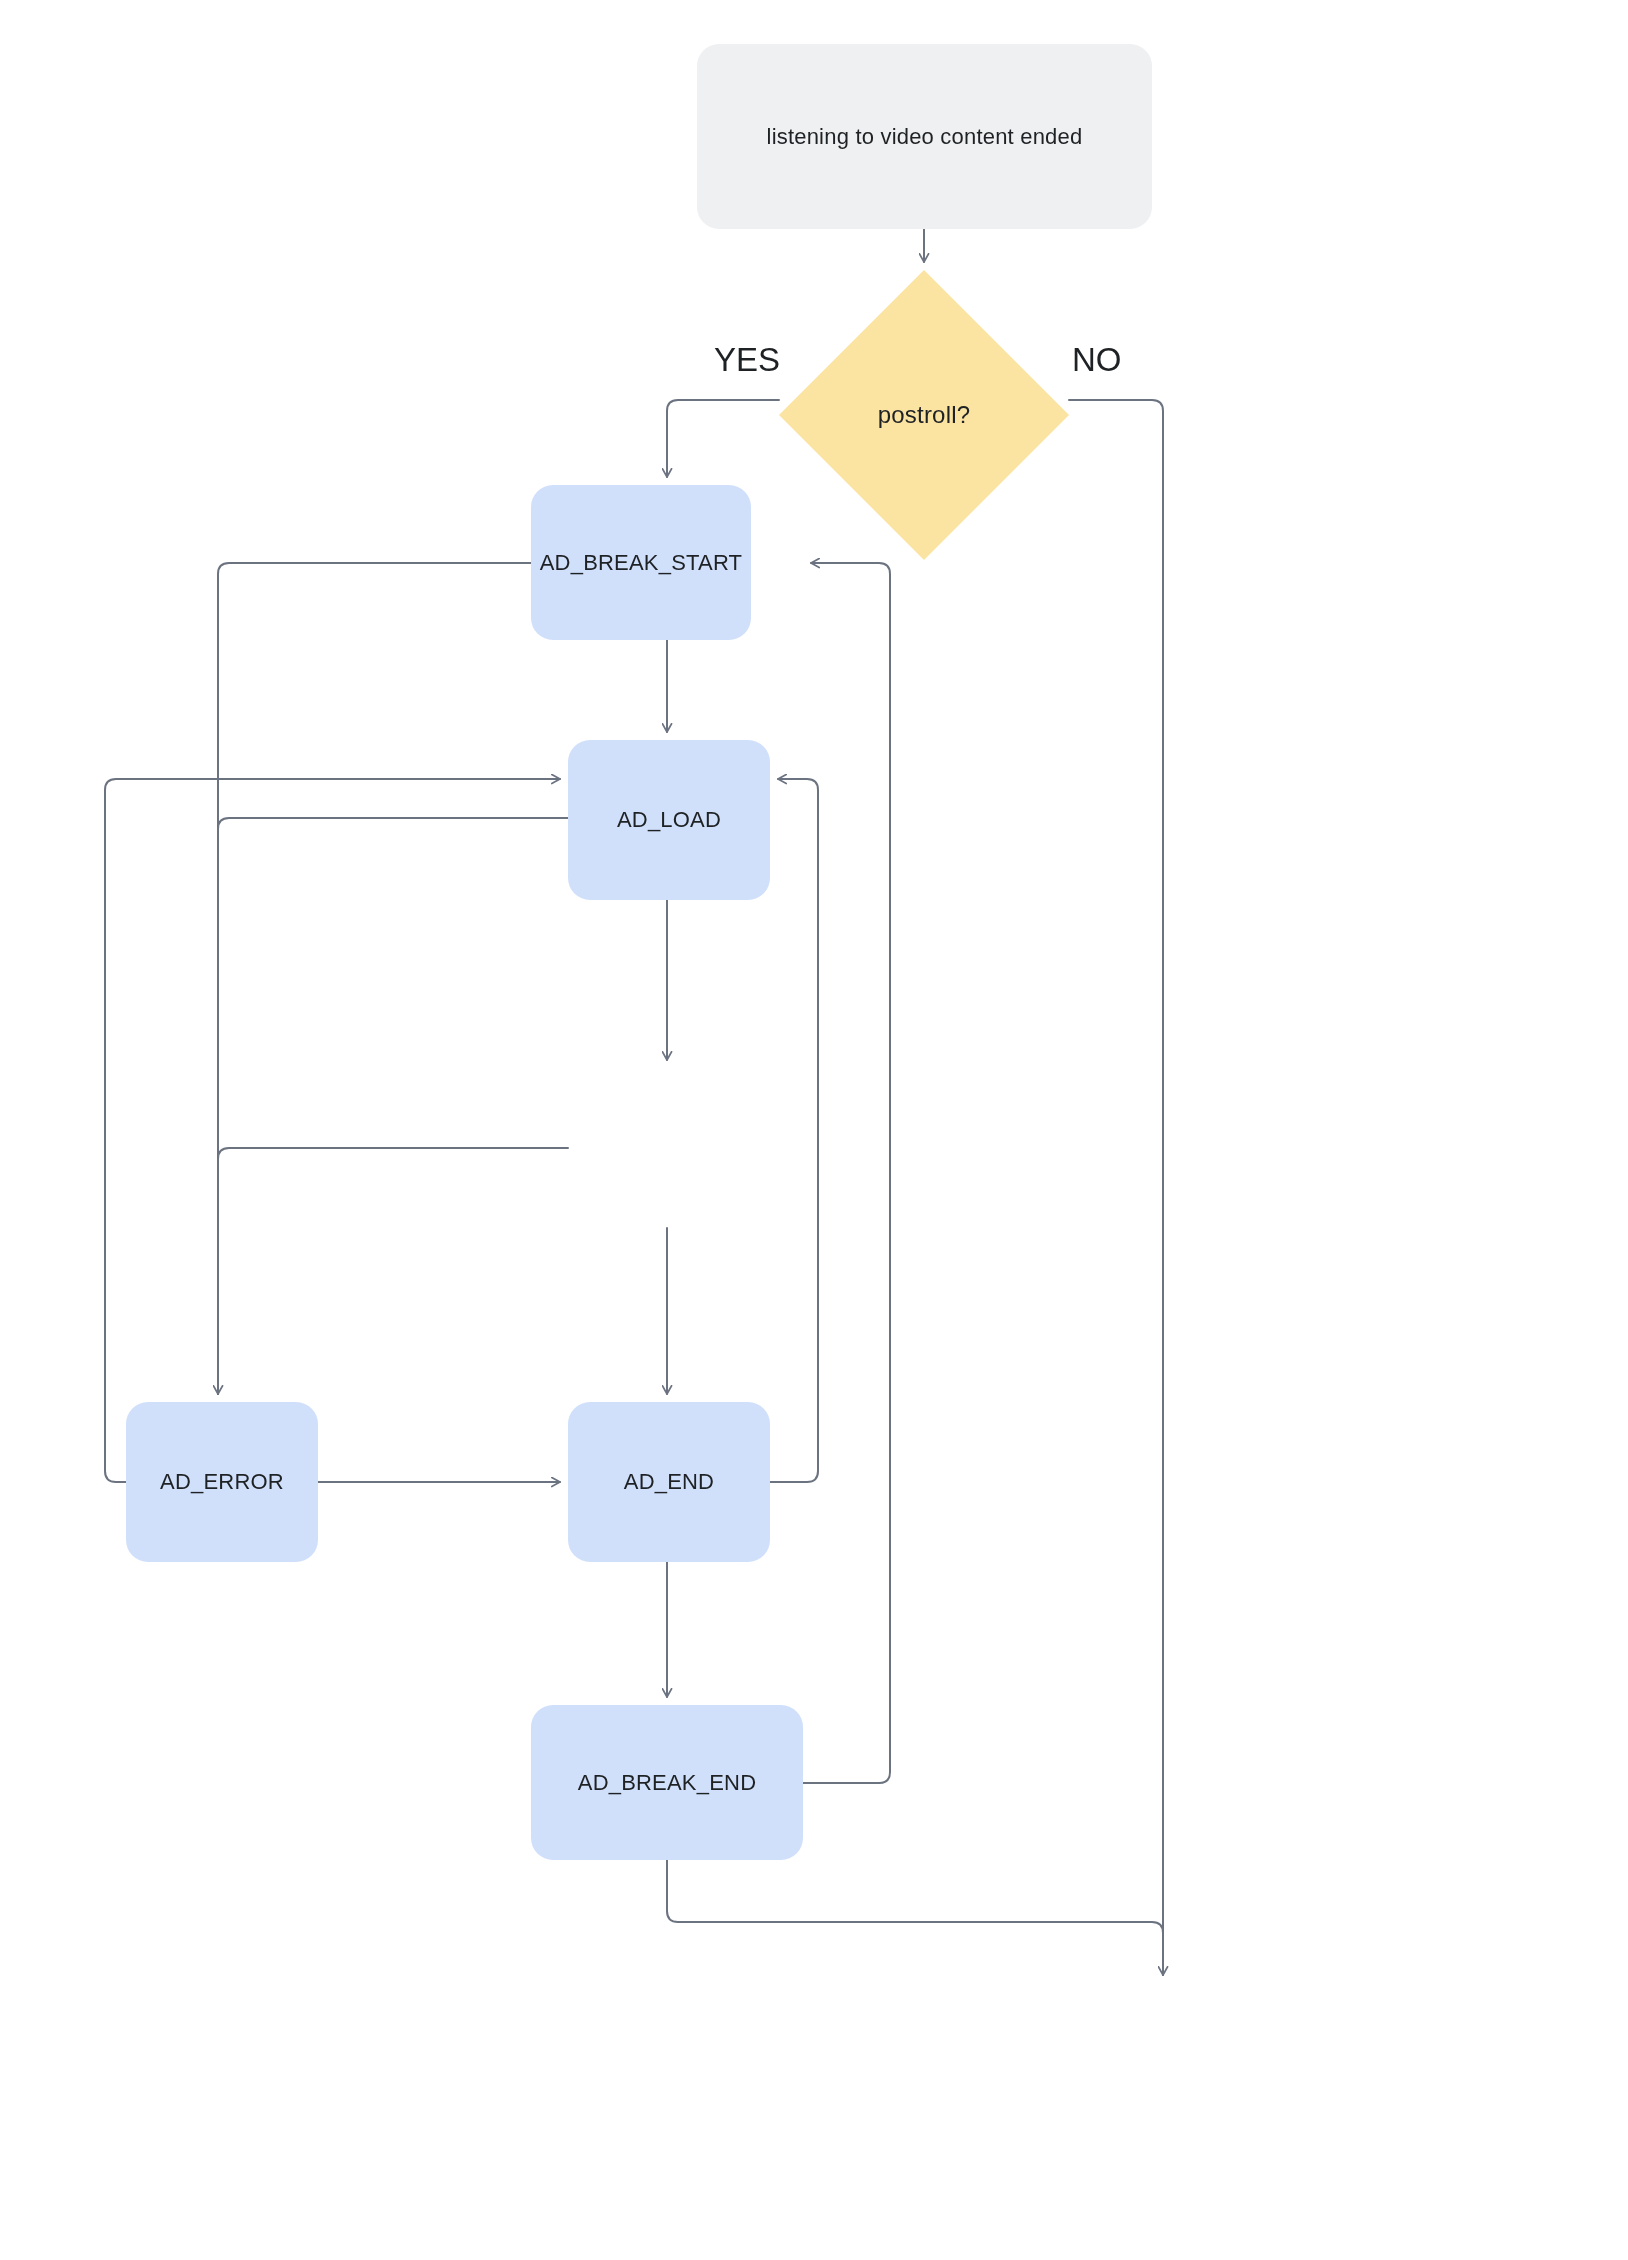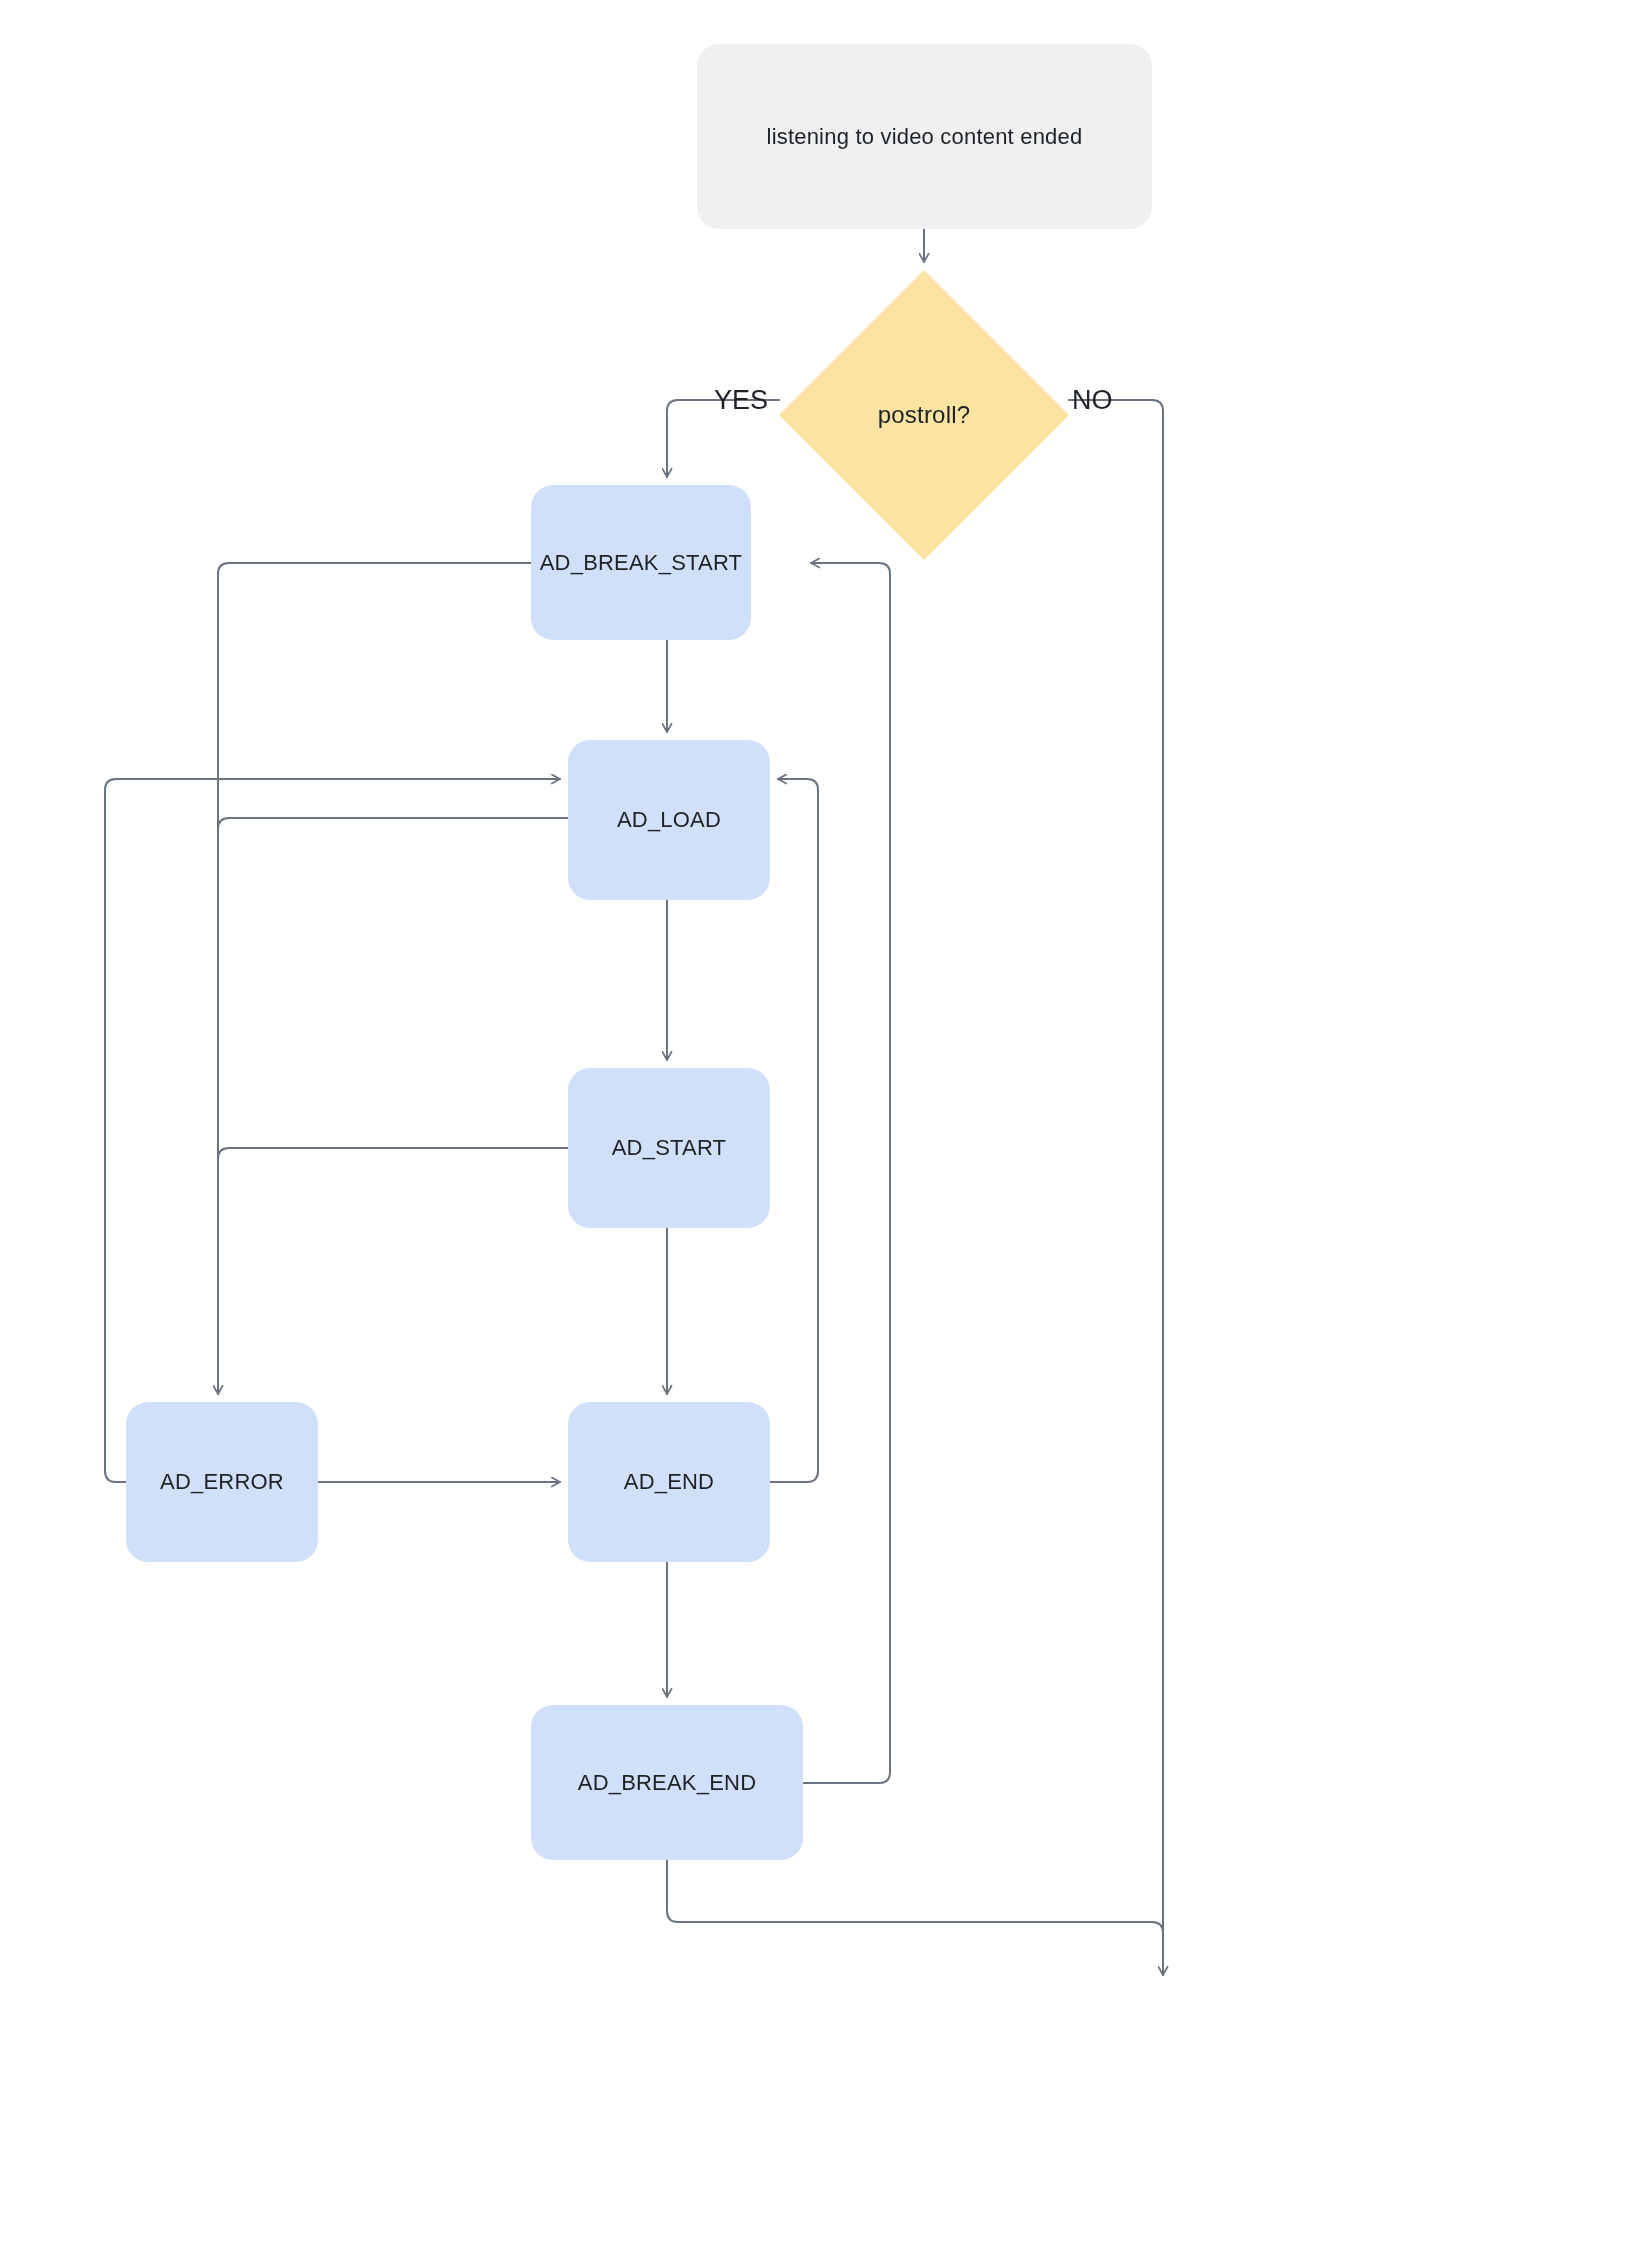--- a/index.html
+++ b/index.html
@@ -66,23 +66,22 @@
   }
   .decision-label {
     position: relative;
     z-index: 2;
     font-size: 24px;
     color: #1f2225;
   }
   .edge-label {
     position: absolute;
     color: #1f2225;
-    font-size: 27px;
+    font-size: 33px;
     white-space: nowrap;
-    margin-top: 44px;
   }
 </style>
 </head>
 <body>
 
 <div id="canvas">
 
   <svg id="wires" viewBox="0 0 1628 2260" xmlns="http://www.w3.org/2000/svg">
     <defs>
       <marker id="arrow" viewBox="0 0 12 12" refX="10" refY="6" markerWidth="11" markerHeight="11" orient="auto-start-reverse" markerUnits="userSpaceOnUse">
@@ -133,23 +132,20 @@
   </div>
 
   <div class="node process" style="left:531px; top:485px; width:220px; height:155px;">
     <span>AD_BREAK_START</span>
   </div>
 
   <div class="node process" style="left:568px; top:740px; width:202px; height:160px;">
     <span>AD_LOAD</span>
   </div>
 
-  <div class="node process" style="left:568px; top:1068px; width:202px; height:160px;">
-    <span>AD_START</span>
-  </div>
 
   <div class="node process" style="left:126px; top:1402px; width:192px; height:160px;">
     <span>AD_ERROR</span>
   </div>
 
   <div class="node process" style="left:568px; top:1402px; width:202px; height:160px;">
     <span>AD_END</span>
   </div>
 
   <div class="node process" style="left:531px; top:1705px; width:272px; height:155px;">

